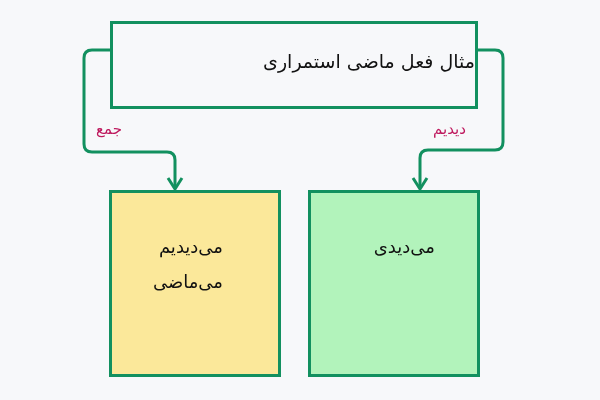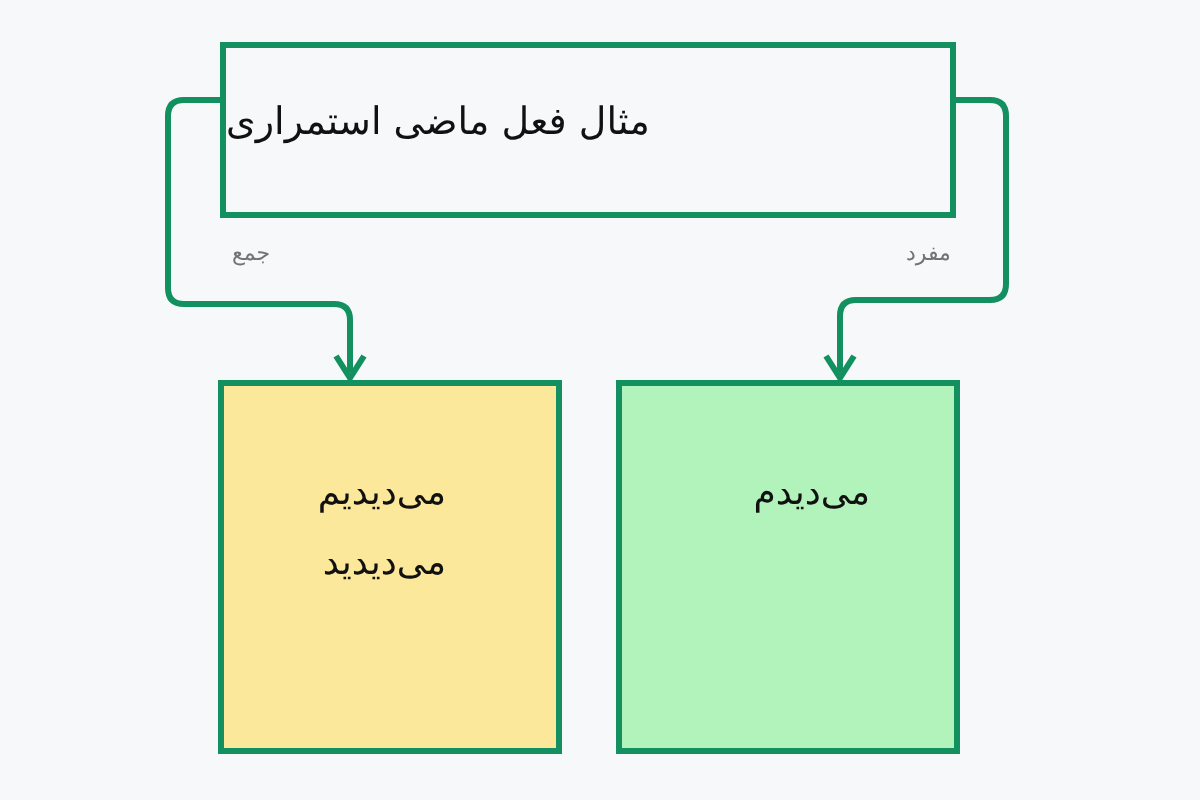--- a/index.html
+++ b/index.html
@@ -1,51 +1,51 @@
 <!DOCTYPE html>
 <html><head>
 <meta charset="utf-8">
 <style>
   html, body { margin:0; padding:0; }
   body { width:600px; height:400px; background:#f7f8fa; position:relative; overflow:hidden;
          font-family:"DejaVu Sans", sans-serif; }
   .box { position:absolute; box-sizing:border-box; border:3px solid #12905f; }
   .title-box { left:110px; top:21px; width:368px; height:88px; background:#f7f8fa;
-               display:flex; align-items:center; justify-content:flex-start; }
+               display:flex; align-items:center; justify-content:flex-end; }
   .title-box span { font-size:19px; color:#111; direction:rtl; margin-top:-8px; }
   .plural-box { left:109px; top:190px; width:172px; height:187px; background:#fbe89a; }
   .singular-box { left:308px; top:190px; width:172px; height:187px; background:#b2f3bb; }
   .lines { position:absolute; direction:rtl; font-size:18px; color:#111; line-height:35px; }
   .plural-box .lines { right:55px; top:36px; }
   .singular-box .lines { right:42px; top:36px; }
   .lines div { text-align:right; }
-  .label { position:absolute; font-size:11px; color:#737373; direction:rtl;margin-left:20px; }
+  .label { position:absolute; font-size:15px; color:#be185d; direction:rtl; }
   svg.conn { position:absolute; left:0; top:0; }
 </style>
 </head>
 <body>
 
 <svg class="conn" width="600" height="400">
   <path d="M110 50 H92 Q84 50 84 58 V144 Q84 152 92 152 H167 Q175 152 175 160 V186" fill="none" stroke="#12905f" stroke-width="3"></path>
   <path d="M168 178 L175 189 L182 178" fill="none" stroke="#12905f" stroke-width="3"></path>
   <path d="M478 50 H495 Q503 50 503 58 V142 Q503 150 495 150 H428 Q420 150 420 158 V186" fill="none" stroke="#12905f" stroke-width="3"></path>
   <path d="M413 178 L420 189 L427 178" fill="none" stroke="#12905f" stroke-width="3"></path>
 </svg>
 
 <div class="box title-box">
   <span>مثال فعل ماضی استمراری</span>
 </div>
 
 <div class="label" style="left:96px; top:120px;">جمع</div>
-<div class="label" style="left:433px; top:120px;">مفرد</div>
+<div class="label" style="left:433px; top:120px;">دیدیم</div>
 
 <div class="box plural-box">
   <div class="lines">
     <div>می‌دیدیم</div>
-    <div>می‌دیدید</div>
+    <div>می‌ماضی</div>
   </div>
 </div>
 
 <div class="box singular-box">
   <div class="lines">
-    <div>می‌دیدم</div>
+    <div>می‌دیدی</div>
   </div>
 </div>
 
 </body></html>

